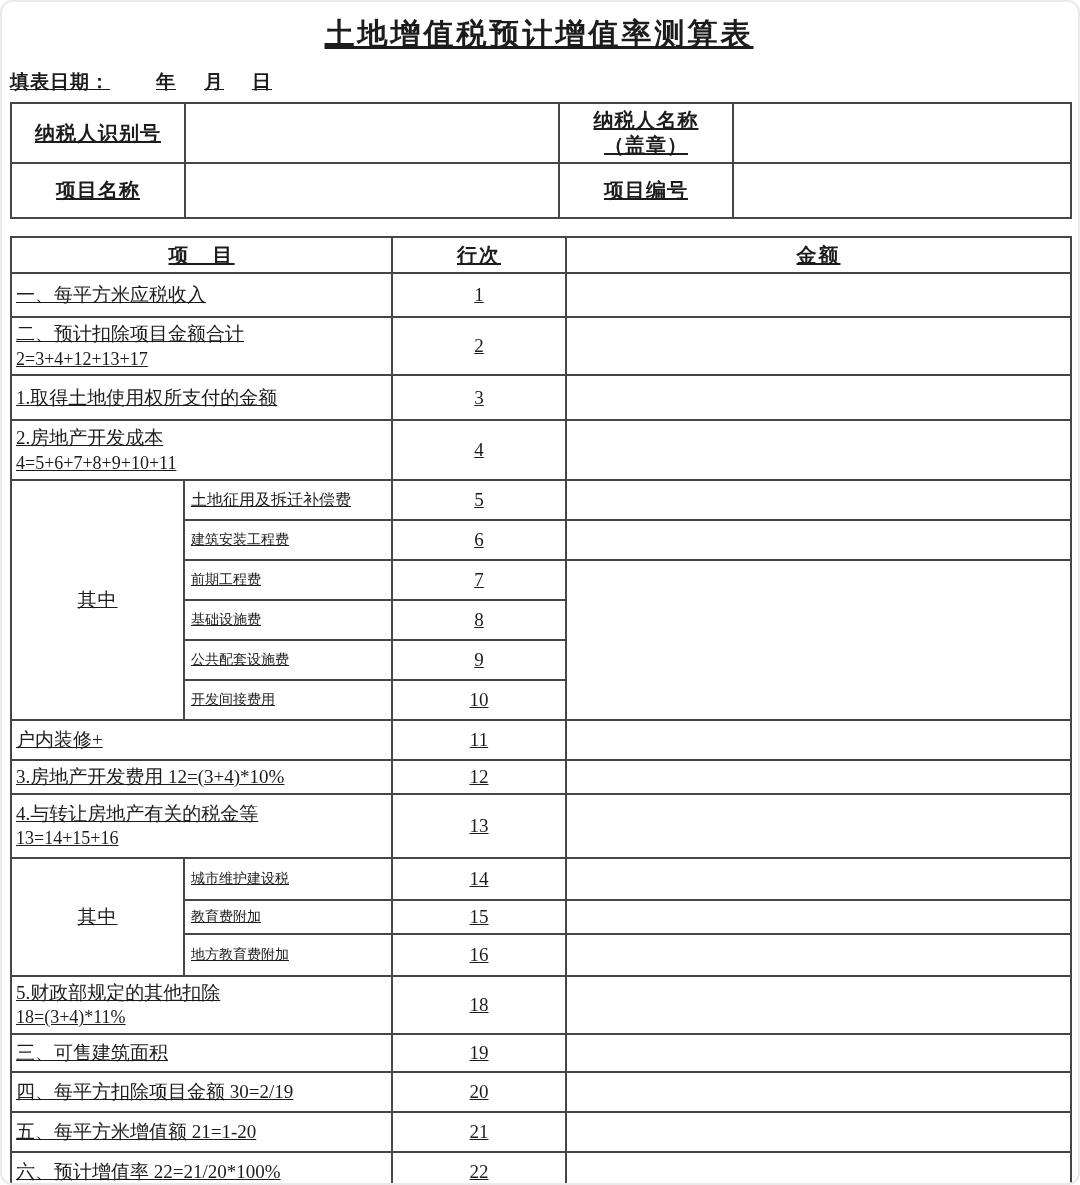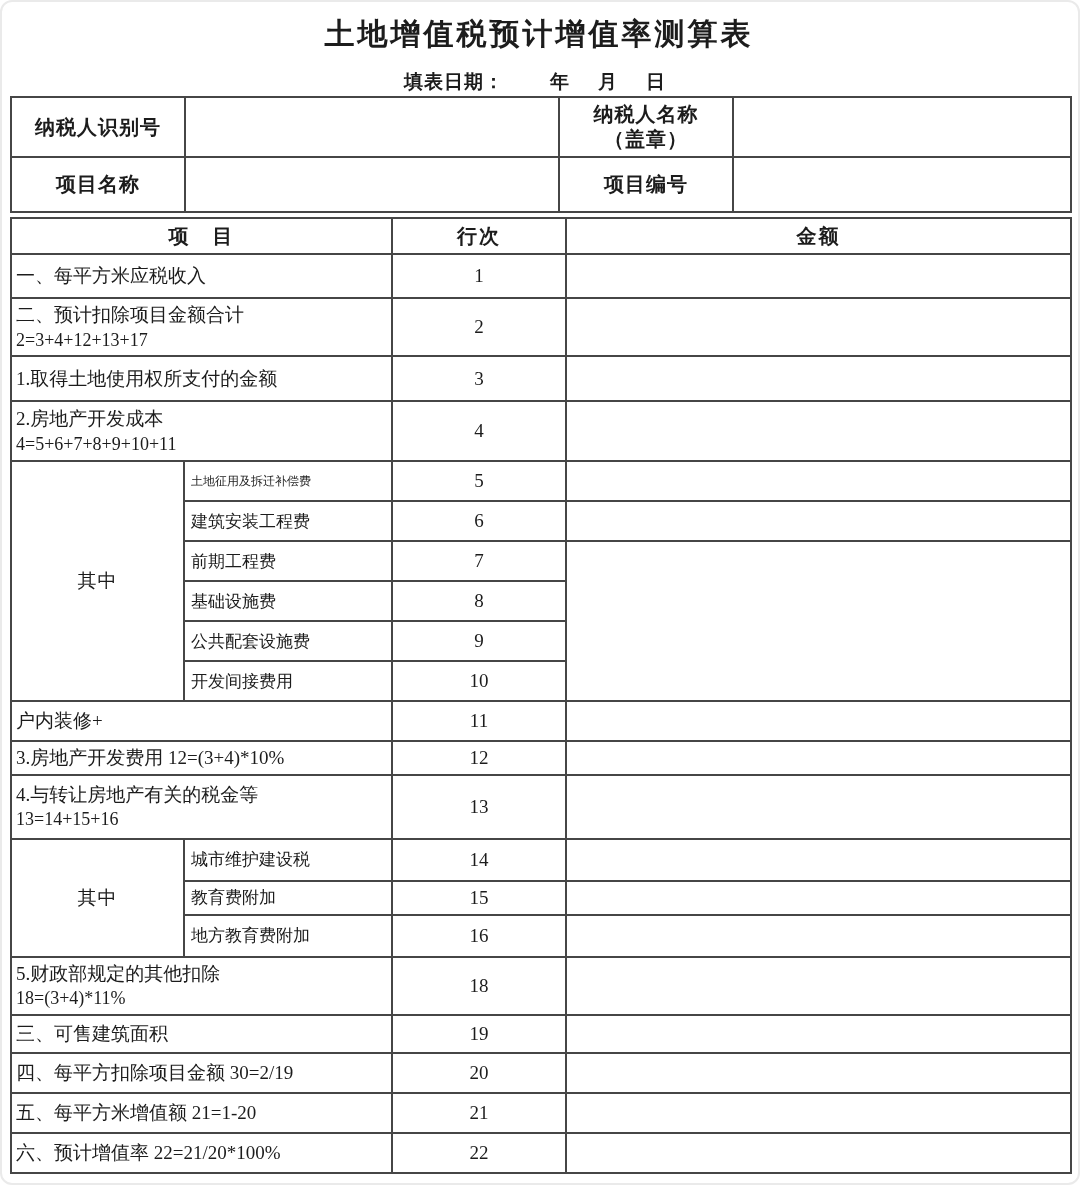--- a/index.html
+++ b/index.html
@@ -10,64 +10,65 @@
     box-sizing:border-box;
   }
   .sheet {
     width:1080px; height:1185px;
     box-sizing:border-box;
     border:2px solid #eaeaea;
     border-radius:12px;
     padding:8px 10px 0 8px;
     overflow:hidden;
     background:#fff;
+    text-decoration:underline;
   }
   .title {
     text-align:center;
     font-size:30px;
     font-weight:bold;
     letter-spacing:3px;
     margin:4px 0 14px 0;
   }
   .dateline {
-    text-align:center;
+    text-align:left;
     font-weight:bold;
     font-size:19px;
     font-family:"Liberation Sans","DejaVu Sans",sans-serif;
     padding-right:8px;
-    margin-bottom:1px;
+    margin-bottom:7px;
     letter-spacing:1px;
   }
   .dateline .sp-big { display:inline-block; width:46px; }
   .dateline .sp { display:inline-block; width:28px; }
 
   table { border-collapse:collapse; table-layout:fixed; width:1060px; }
   td { border:2px solid #464646; padding:0; overflow:hidden; }
 
-  .info-table { margin-bottom:4px;padding-left:8px; }
+  .info-table { margin-bottom:17px;padding-left:8px; }
   .info-table td.lbl {
     font-weight:bold; font-size:20px; text-align:center;
     line-height:1.25; letter-spacing:1px;
   }
   .info-table td.val { background:#fff; }
 
   .main-table td.hdr {
     font-weight:bold; font-size:20px; text-align:center; letter-spacing:2px;
   }
   .main-table td.item {
     text-align:left; font-size:19px; padding:3px 4px; line-height:1.35;
   }
   .main-table td.item .l2 { font-size:18px; }
   .main-table td.grp {
     text-align:center; font-size:19px; letter-spacing:1px;margin-left:8px;
   }
   .main-table td.sub {
-    text-align:left; font-size:17px; padding:2px 6px;
-  }
-  .main-table td.sub.small { font-size:12px; }
+    text-align:left; font-size:14px; padding:2px 6px;
+  }
+  .main-table td.sub.small { font-size:16px; }
   .main-table td.num { text-align:center; font-size:19px; }
   .main-table td.amt { background:#fff; }
 </style>
 </head>
 <body>
 
 <div class="sheet">
 
   <div class="title">土地增值税预计增值率测算表</div>
 

